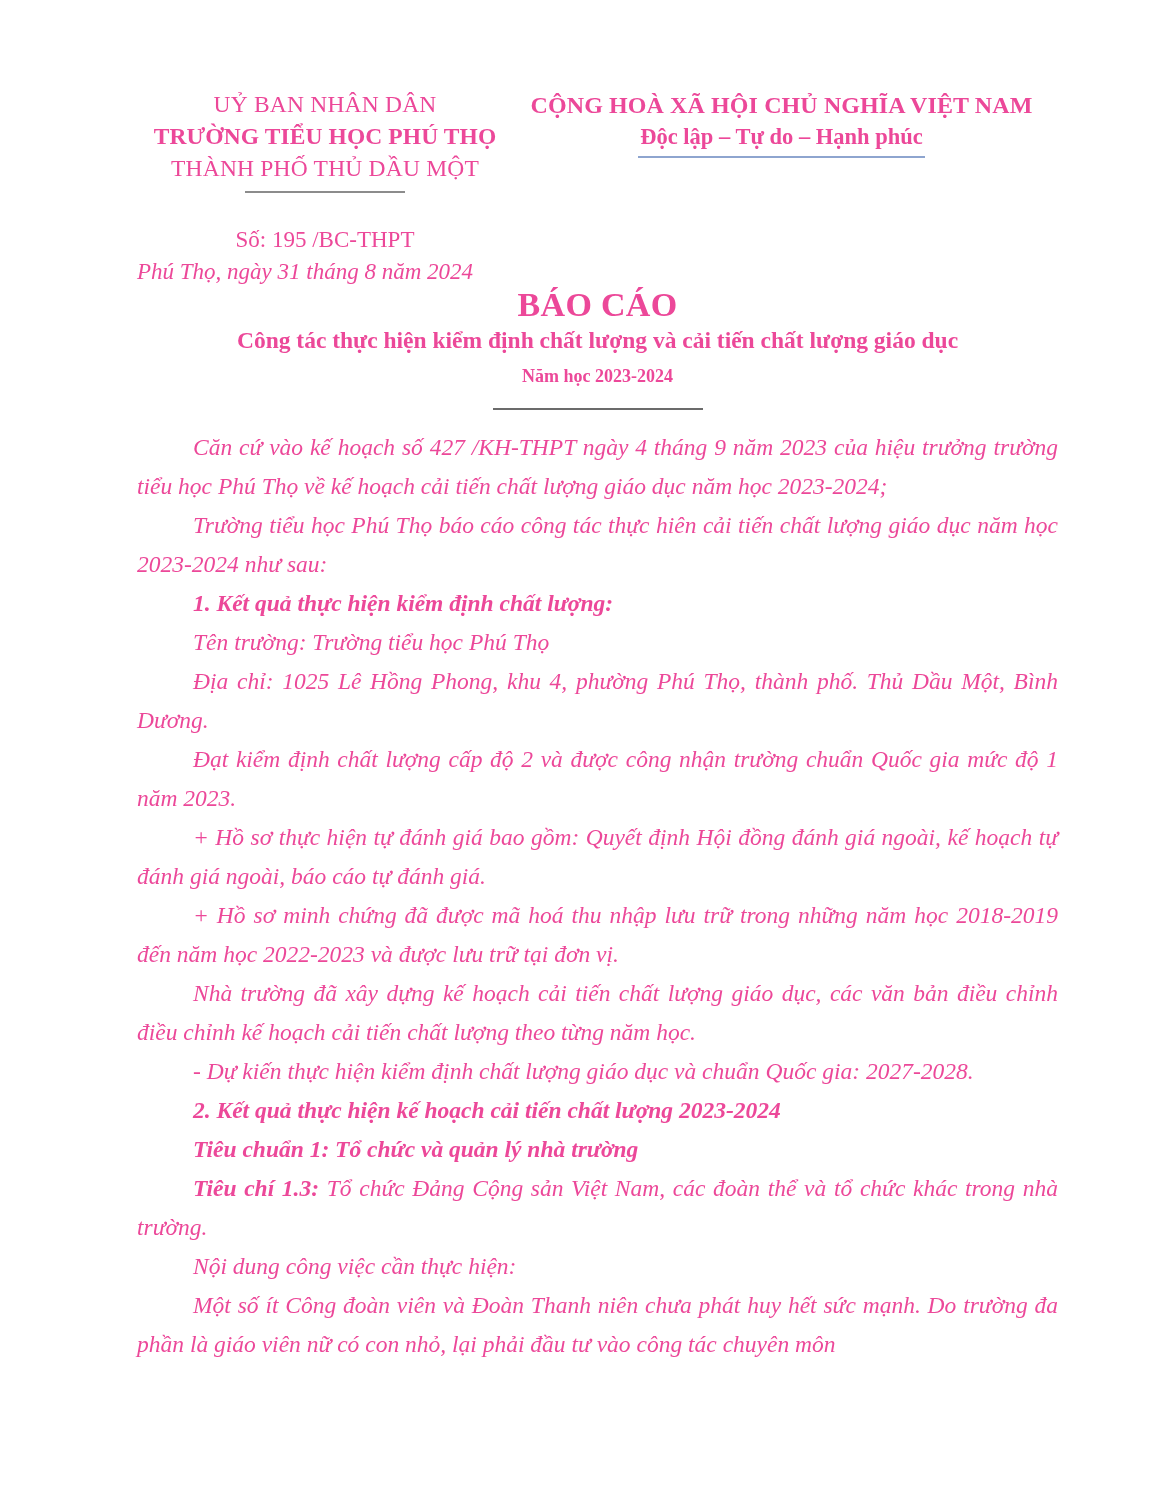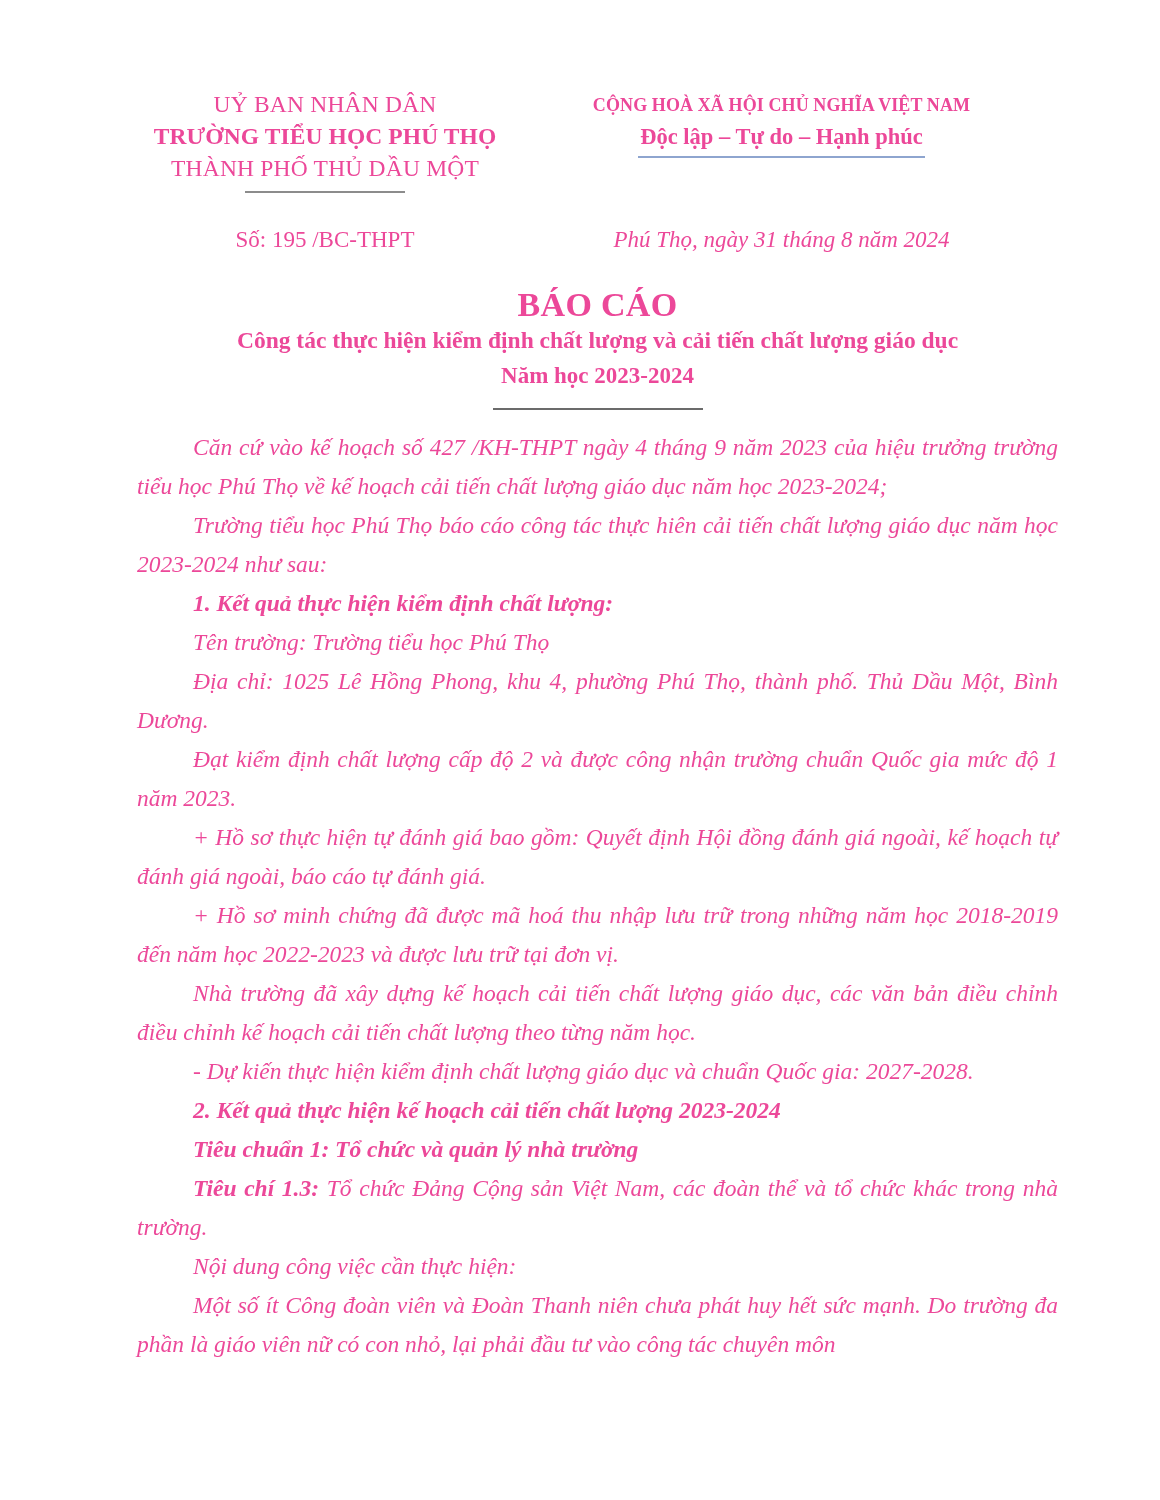--- a/index.html
+++ b/index.html
@@ -50,21 +50,21 @@
     letter-spacing: .1px;
   }
   .rule-school {
     width: 160px;
     height: 2px;
     background: #8c8c8c;
     margin: 7px auto 0 auto;
   }
   .nation-line {
     font-weight: bold;
-    font-size: 18px;
+    font-size: 24px;
     line-height: 34px;
     letter-spacing: .1px;
     white-space: nowrap;
   }
   .motto-wrap {
     display: inline-block;
   }
   .motto-line {
     font-weight: bold;
     font-size: 22.5px;
@@ -78,21 +78,21 @@
     margin-top: 4px;
   }
 
   
   .meta-row {
     position: absolute;
     top: 224px;
     left: 137px;
     width: 921px;
     display: flex;
-    flex-direction: row;
+    flex-direction: column;
     align-items: baseline;
   }
   .doc-number {
     width: 360px;
     text-align: center;
     font-size: 23px;
     line-height: 32px;
     padding-left: 8px;
     white-space: nowrap;
   }
@@ -119,21 +119,21 @@
     line-height: 34px;
     letter-spacing: .3px;
   }
   .title-sub {
     font-weight: bold;
     font-size: 23.5px;
     line-height: 36px;
   }
   .title-year {
     font-weight: bold;
-    font-size: 23px;
+    font-size: 18px;
     line-height: 36px;
   }
   .rule-title {
     width: 210px;
     height: 2px;
     background: #6b6b6b;
     margin: 14px auto 0 auto;
   }
 
   

